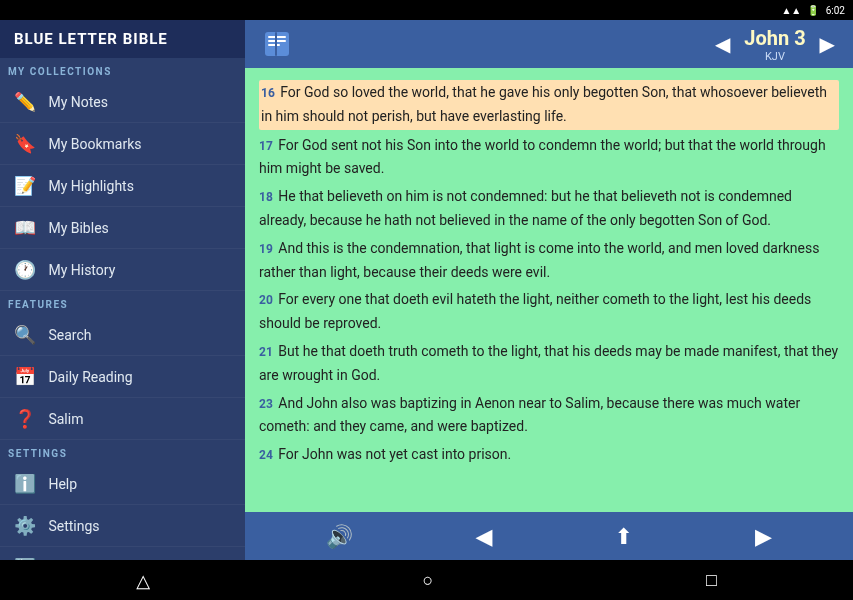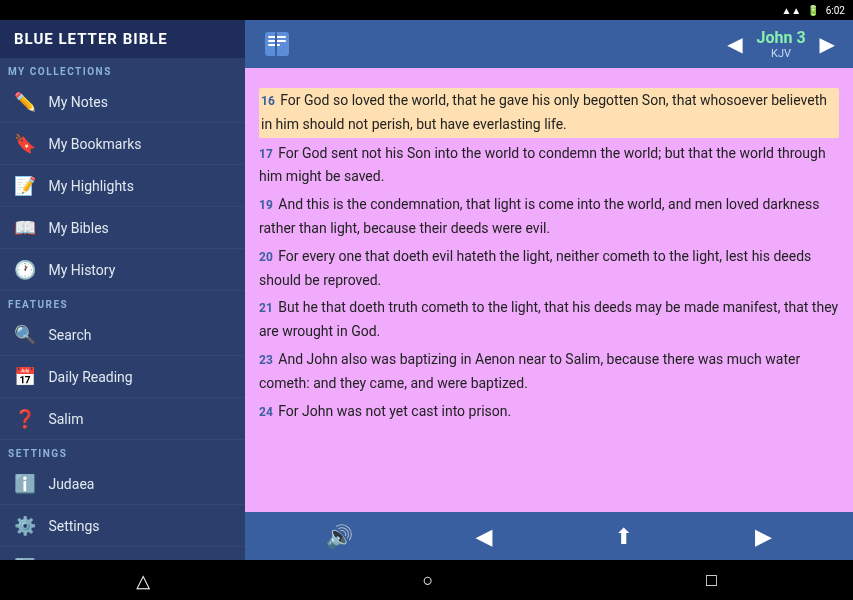--- a/index.html
+++ b/index.html
@@ -50,27 +50,27 @@
       justify-content: space-between; padding: 0 12px;
     }
     .top-nav .book-icon {
       width: 40px; height: 40px; display: flex; align-items: center; justify-content: center;
     }
     .top-nav .book-icon svg { width: 32px; height: 32px; }
     .top-nav .chapter-nav {
       display: flex; align-items: center; gap: 8px; color: #fff;
     }
     .top-nav .chapter-info { text-align: center; }
-    .top-nav .chapter-title { font-size: 16px; font-weight: bold; color: #86efac; }
+    .top-nav .chapter-title { font-size: 20px; font-weight: bold; color: #fef9c3; }
     .top-nav .chapter-sub { font-size: 11px; color: #c8daf5; text-align: center; }
     .top-nav .nav-arrow { color: #fff; font-size: 20px; cursor: pointer; padding: 4px 6px; }
 
     
     .bible-text {
-      flex: 1; overflow-y: auto; padding: 20px 14px; background: #f0abfc;
+      flex: 1; overflow-y: auto; padding: 12px 14px; background: #86efac;
     }
     .verse { font-size: 14px; line-height: 1.7; margin-bottom: 4px; color: #222; }
     .verse-num { color: #3a5fa0; font-size: 12px; font-weight: bold; margin-right: 2px; }
     .verse.highlighted { background: #ffe0b2; border-radius: 2px; padding: 1px 2px; }
 
     
     .bottom-toolbar {
       height: 48px; background: #3a5fa0; display: flex; align-items: center;
       justify-content: space-around; padding: 0 20px;
     }
@@ -139,21 +139,21 @@
     </div>
     <div class="sidebar-item">
       <span class="icon">❓</span>
       <span>Salim</span>
     </div>
 
     <div class="sidebar-section-label">SETTINGS</div>
 
     <div class="sidebar-item">
       <span class="icon">ℹ️</span>
-      <span>Judaea</span>
+      <span>Help</span>
     </div>
     <div class="sidebar-item">
       <span class="icon">⚙️</span>
       <span>Settings</span>
     </div>
     <div class="sidebar-item">
       <span class="icon">🔄</span>
       <span>Backup/Restore</span>
     </div>
   </div>
@@ -185,20 +185,24 @@
 
       <div class="verse highlighted">
         <span class="verse-num">16</span>
         <span>For God so loved the world, that he gave his only begotten Son, that whosoever believeth in him should not perish, but have everlasting life.</span>
       </div>
       <div class="verse">
         <span class="verse-num">17</span>
         <span>For God sent not his Son into the world to condemn the world; but that the world through him might be saved.</span>
       </div>
       <div class="verse">
+        <span class="verse-num">18</span>
+        <span>He that believeth on him is not condemned: but he that believeth not is condemned already, because he hath not believed in the name of the only begotten Son of God.</span>
+      </div>
+      <div class="verse">
         <span class="verse-num">19</span>
         <span>And this is the condemnation, that light is come into the world, and men loved darkness rather than light, because their deeds were evil.</span>
       </div>
       <div class="verse">
         <span class="verse-num">20</span>
         <span>For every one that doeth evil hateth the light, neither cometh to the light, lest his deeds should be reproved.</span>
       </div>
       <div class="verse">
         <span class="verse-num">21</span>
         <span>But he that doeth truth cometh to the light, that his deeds may be made manifest, that they are wrought in God.</span>

